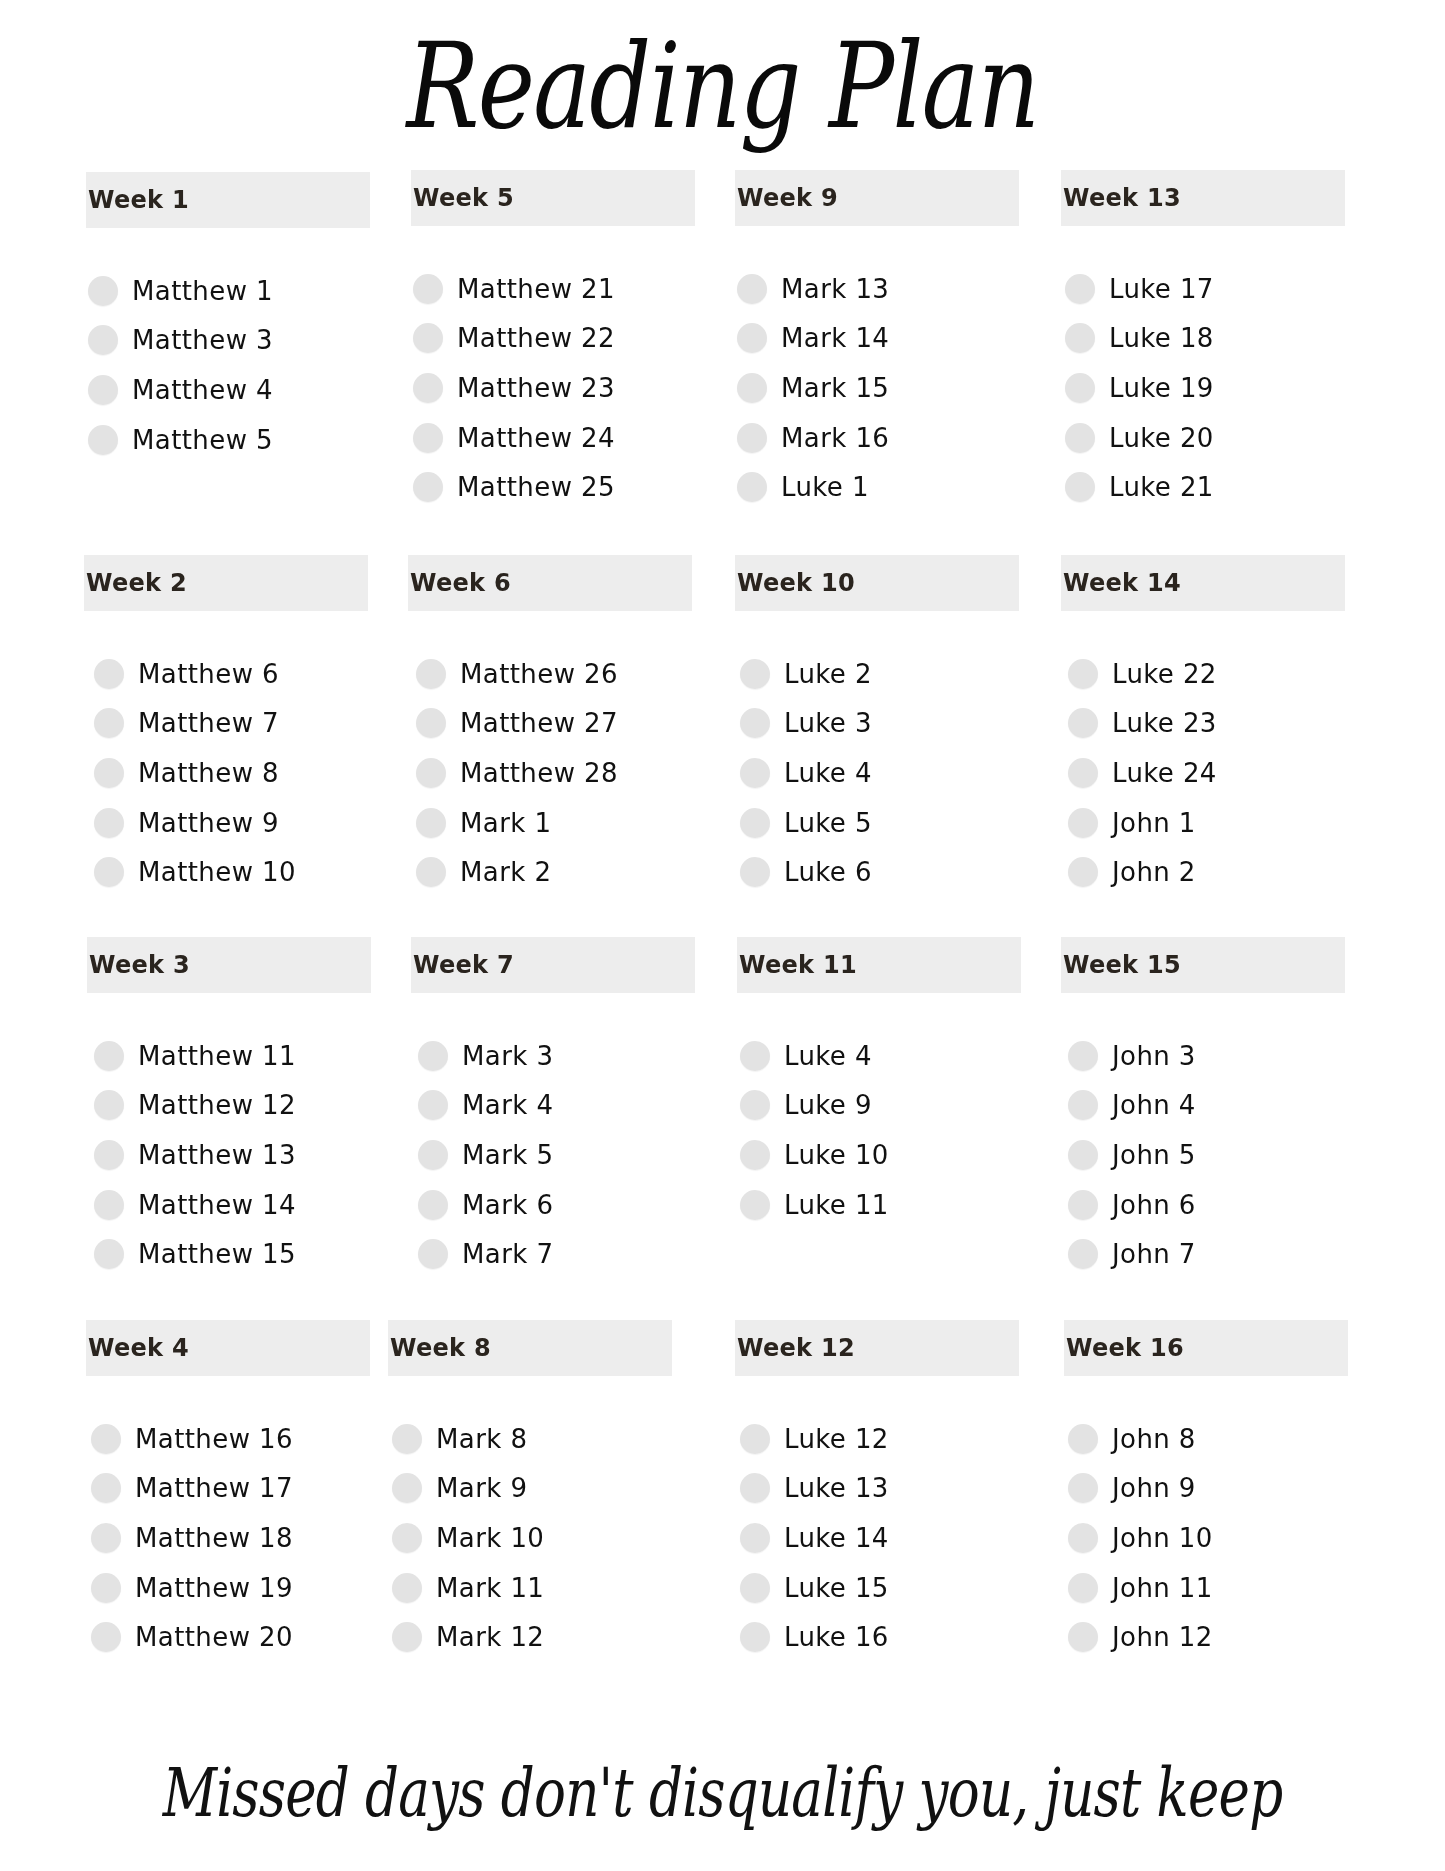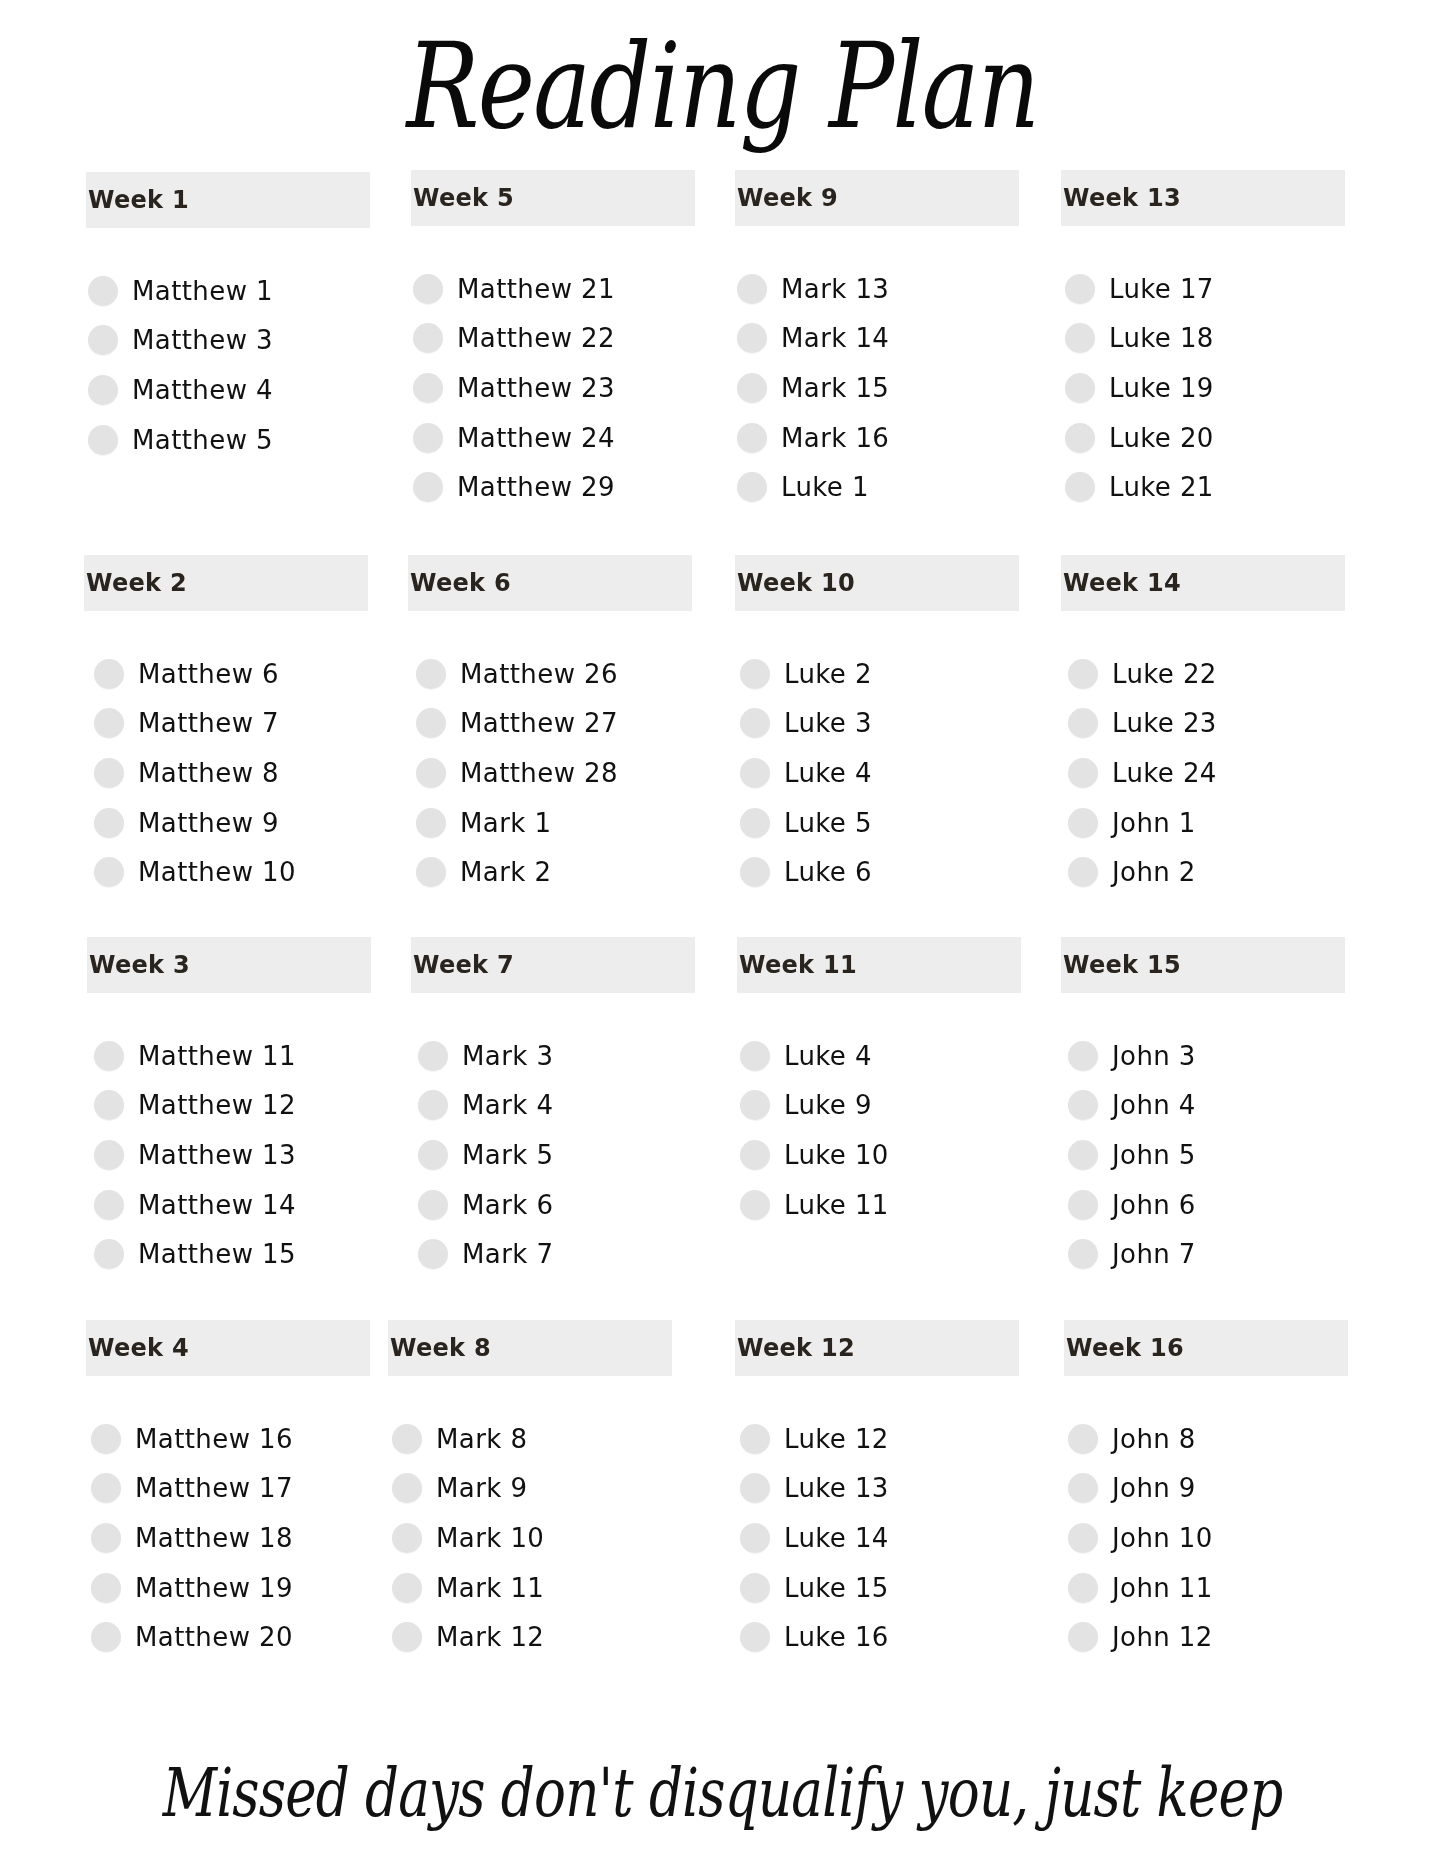--- a/index.html
+++ b/index.html
@@ -170,21 +170,21 @@
     <div class="item">
         <span class="check"></span>
         <span class="item-label">Matthew 23</span>
       </div>
     <div class="item">
         <span class="check"></span>
         <span class="item-label">Matthew 24</span>
       </div>
     <div class="item">
         <span class="check"></span>
-        <span class="item-label">Matthew 29</span>
+        <span class="item-label">Matthew 25</span>
       </div>
   </div>
 </div>
 
 <div class="week" style="left:408px; top:555px;">
   <div class="week-header">
       <span class="week-label">Week 6</span>
     </div>
   <div class="items" style="padding-left:6px;">
     <div class="item">

